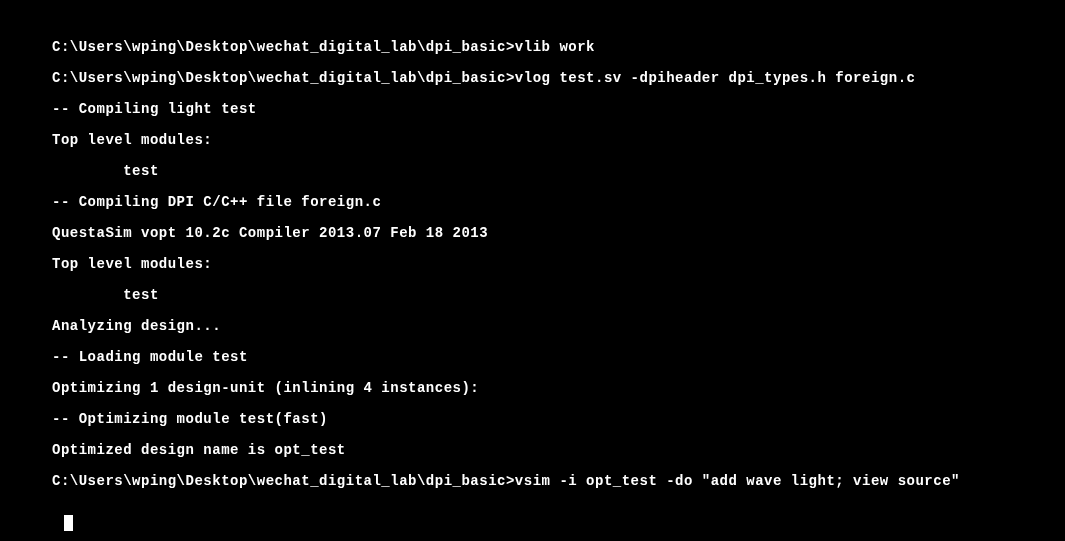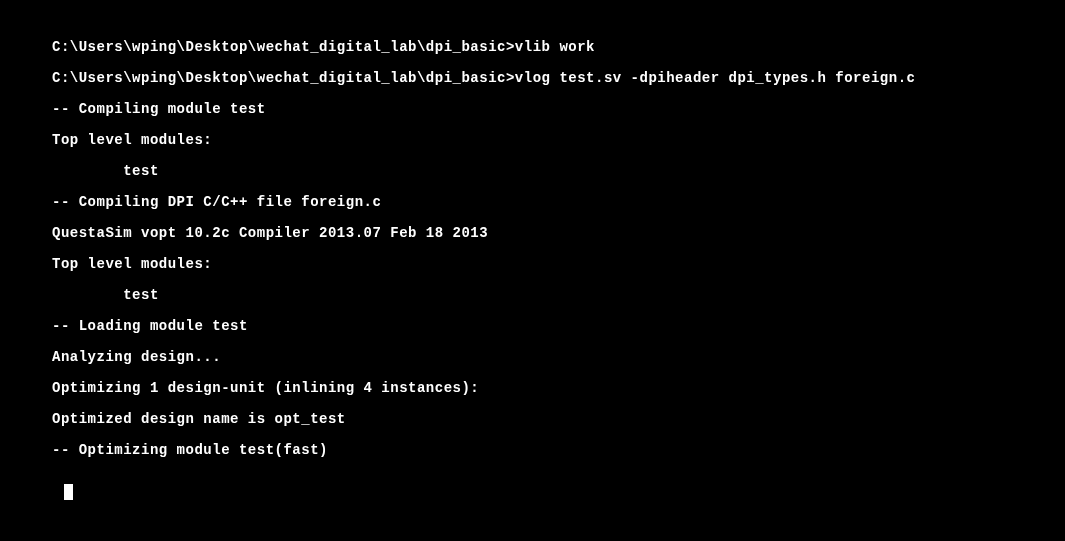--- a/index.html
+++ b/index.html
@@ -31,31 +31,32 @@
       vertical-align: text-bottom;
     }
   </style>
 </head>
 <body>
 
 <div>
   <div class="terminal-line">C:\Users\wping\Desktop\wechat_digital_lab\dpi_basic&gt;vlib work</div>
   <div class="terminal-line"></div>
   <div class="terminal-line">C:\Users\wping\Desktop\wechat_digital_lab\dpi_basic&gt;vlog test.sv -dpiheader dpi_types.h foreign.c</div>
-  <div class="terminal-line">-- Compiling module test</div>
+  <div class="terminal-line">-- Compiling light test</div>
   <div class="terminal-line"></div>
   <div class="terminal-line">Top level modules:</div>
   <div class="terminal-line">        test</div>
   <div class="terminal-line">-- Compiling DPI C/C++ file foreign.c</div>
   <div class="terminal-line"></div>
   <div class="terminal-line">QuestaSim vopt 10.2c Compiler 2013.07 Feb 18 2013</div>
   <div class="terminal-line"></div>
   <div class="terminal-line">Top level modules:</div>
   <div class="terminal-line">        test</div>
   <div class="terminal-line"></div>
+  <div class="terminal-line">Analyzing design...</div>
   <div class="terminal-line">-- Loading module test</div>
-  <div class="terminal-line">Analyzing design...</div>
   <div class="terminal-line">Optimizing 1 design-unit (inlining 4 instances):</div>
+  <div class="terminal-line">-- Optimizing module test(fast)</div>
   <div class="terminal-line">Optimized design name is opt_test</div>
-  <div class="terminal-line">-- Optimizing module test(fast)</div>
   <div class="terminal-line"></div>
+  <div class="terminal-line">C:\Users\wping\Desktop\wechat_digital_lab\dpi_basic&gt;vsim -i opt_test -do "add wave light; view source"</div>
   <div class="terminal-line"><span class="cursor"></span></div>
 </div>
 
 </body></html>

